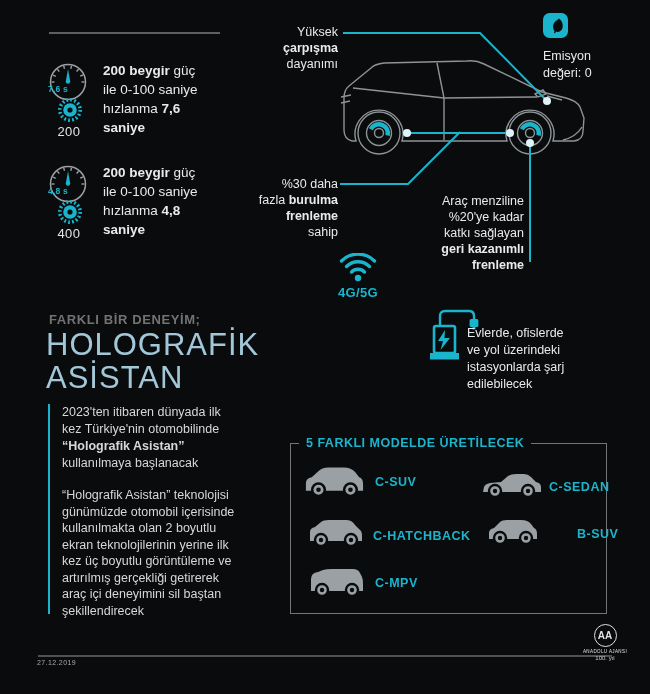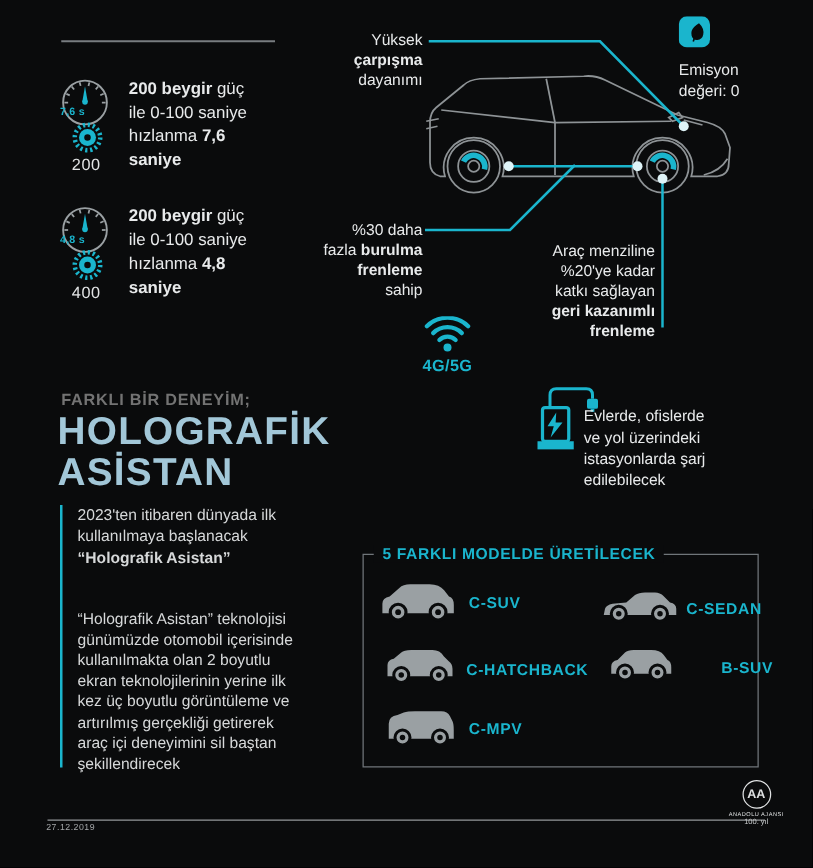--- a/index.html
+++ b/index.html
@@ -29,21 +29,21 @@
   .car-stroke{stroke:var(--carline);}
   .dot-fill{fill:#dff4f8;}
   .badge{color:var(--accent);font-weight:bold;font-size:13px;letter-spacing:.3px;}
   .gauge-wrap{position:absolute;width:40px;height:40px;z-index:3;}
   .gauge-val{position:absolute;left:0;right:0;top:22px;text-align:left;
     color:var(--accent);font-weight:bold;font-size:8.5px;letter-spacing:.2px;}
   .power-num{position:absolute;width:44px;text-align:center;color:#e2e4e5;
     font-size:13px;letter-spacing:.5px;z-index:3;}
   .kicker{position:absolute;color:#737373;font-weight:bold;font-size:13px;letter-spacing:.6px;z-index:3;}
   .hol-title{position:absolute;color:var(--headline);font-size:31px;line-height:33px;
-    font-weight:700;letter-spacing:1px;z-index:3;}
+    font-weight:400;letter-spacing:1px;z-index:3;}
   .vline{position:absolute;width:2px;background:var(--accent);z-index:2;}
   .models-box{position:absolute;left:290px;top:443px;width:315px;height:169px;
     border:1px solid #70767a;z-index:3;}
   .models-title{position:absolute;top:-8px;left:8px;background:var(--bg);
     padding:0 7px;color:var(--accent);font-weight:bold;font-size:12.5px;letter-spacing:.5px;white-space:nowrap;}
   .model-icon{position:absolute;}
   .model-label{position:absolute;color:var(--accent);font-weight:bold;font-size:12.5px;letter-spacing:.5px;white-space:nowrap;}
   .footer-date{position:absolute;left:37px;top:659px;color:#a6a9ab;font-size:7px;letter-spacing:.4px;z-index:3;}
   .aa-wrap{position:absolute;left:581px;top:624px;width:48px;text-align:center;z-index:3;color:#dfe1e2;}
   .aa-circle{width:21px;height:21px;margin:0 auto;border:1.5px solid #dfe1e2;border-radius:50%;
@@ -229,22 +229,23 @@
     </div>
 
   <div class="kicker" style="left:49px;top:312px;">FARKLI BİR DENEYİM;</div>
   <div class="hol-title" style="left:46px;top:328px;">
     <div>HOLOGRAFİK</div>
     <div>ASİSTAN</div>
   </div>
   <div class="vline" style="left:48px;top:404px;height:210px;"></div>
   <div class="txt lh17 muted" style="left:62px;top:404px;">
       <div><span>2023'ten itibaren dünyada ilk</span></div>
+      <div><span>kez Türkiye'nin otomobilinde</span></div>
+      <div><span class="seg-b">“Holografik Asistan”</span></div>
       <div><span>kullanılmaya başlanacak</span></div>
-      <div><span class="seg-b">“Holografik Asistan”</span></div>
     </div>
   <div class="txt muted" style="left:62px;top:487px;line-height:16.5px;">
       <div><span>“Holografik Asistan” teknolojisi</span></div>
       <div><span>günümüzde otomobil içerisinde</span></div>
       <div><span>kullanılmakta olan 2 boyutlu</span></div>
       <div><span>ekran teknolojilerinin yerine ilk</span></div>
       <div><span>kez üç boyutlu görüntüleme ve</span></div>
       <div><span>artırılmış gerçekliği getirerek</span></div>
       <div><span>araç içi deneyimini sil baştan</span></div>
       <div><span>şekillendirecek</span></div>

